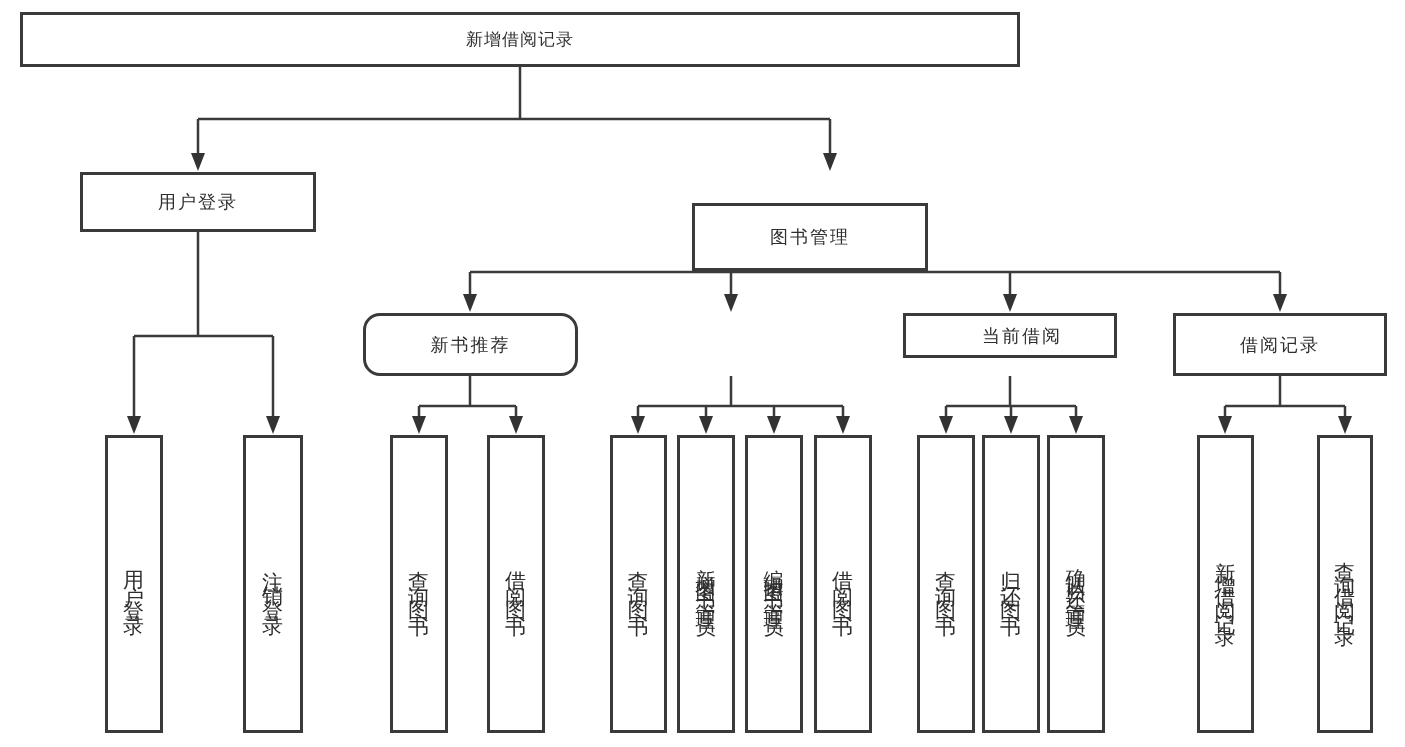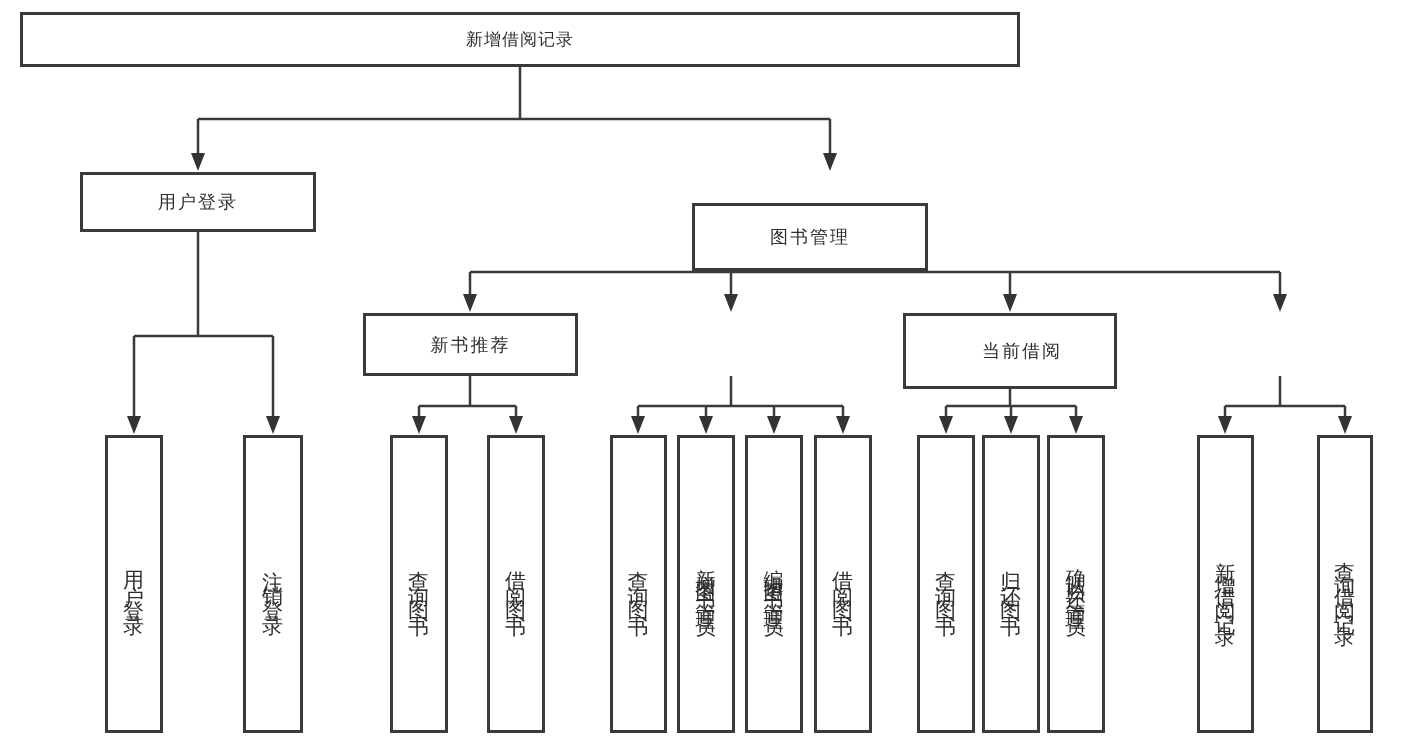--- a/index.html
+++ b/index.html
@@ -64,22 +64,23 @@
       <polygon points="1218,416 1232,416 1225,434"></polygon>
       <polygon points="1338,416 1352,416 1345,434"></polygon>
     </g>
   </svg>
 
   <div class="node h root" style="left:20px; top:12px; width:1000px; height:55px;">新增借阅记录</div>
 
   <div class="node h" style="left:80px; top:172px; width:236px; height:60px;">用户登录</div>
   <div class="node h" style="left:692px; top:172px; width:236px; height:68px;margin-top:31px;">图书管理</div>
 
-  <div class="node h" style="left:363px; top:313px; width:215px; height:63px;">新书推荐</div>
-  <div class="node h" style="left:903px; top:313px; width:214px; height:76px;padding-left:24px;">当前借阅</div>
+  <div class="node h" style="left:363px; top:313px; width:215px; height:63px;border-radius:17px;">新书推荐</div>
+  <div class="node h" style="left:903px; top:313px; width:214px; height:45px;padding-left:24px;">当前借阅</div>
+  <div class="node h" style="left:1173px; top:313px; width:214px; height:63px;">借阅记录</div>
 
   <div class="node v" style="left:105px; top:435px; width:58px; height:298px;">用户登录</div>
   <div class="node v" style="left:243px; top:435px; width:60px; height:298px;">注销登录</div>
 
   <div class="node v" style="left:390px; top:435px; width:58px; height:298px;">查询图书</div>
   <div class="node v" style="left:487px; top:435px; width:58px; height:298px;">借阅图书</div>
 
   <div class="node v" style="left:610px; top:435px; width:57px; height:298px;">查询图书</div>
   <div class="node v g9" style="left:677px; top:435px; width:58px; height:298px;">新增图书（管理员）</div>
   <div class="node v g9" style="left:745px; top:435px; width:58px; height:298px;">编辑图书（管理员）</div>

